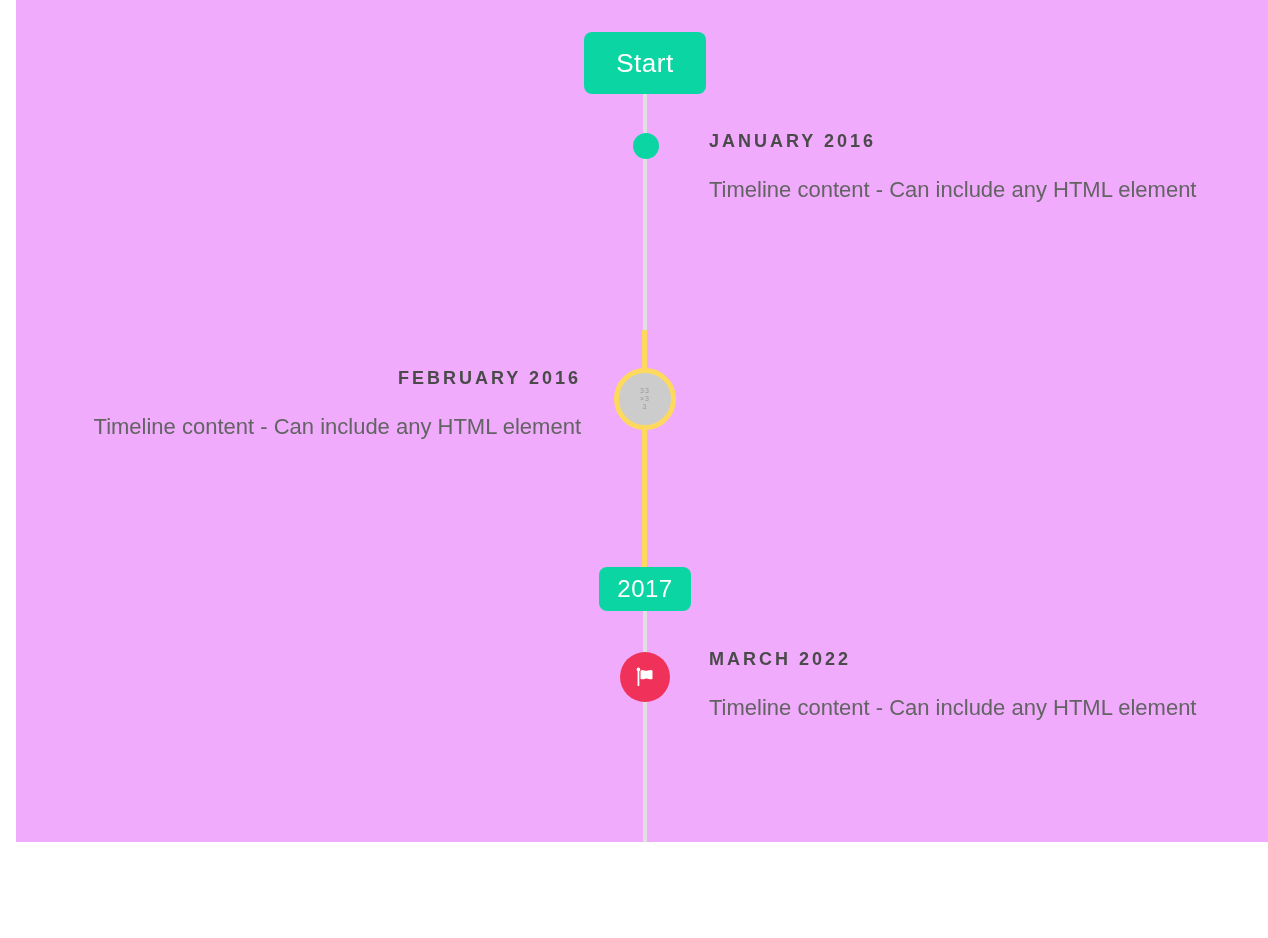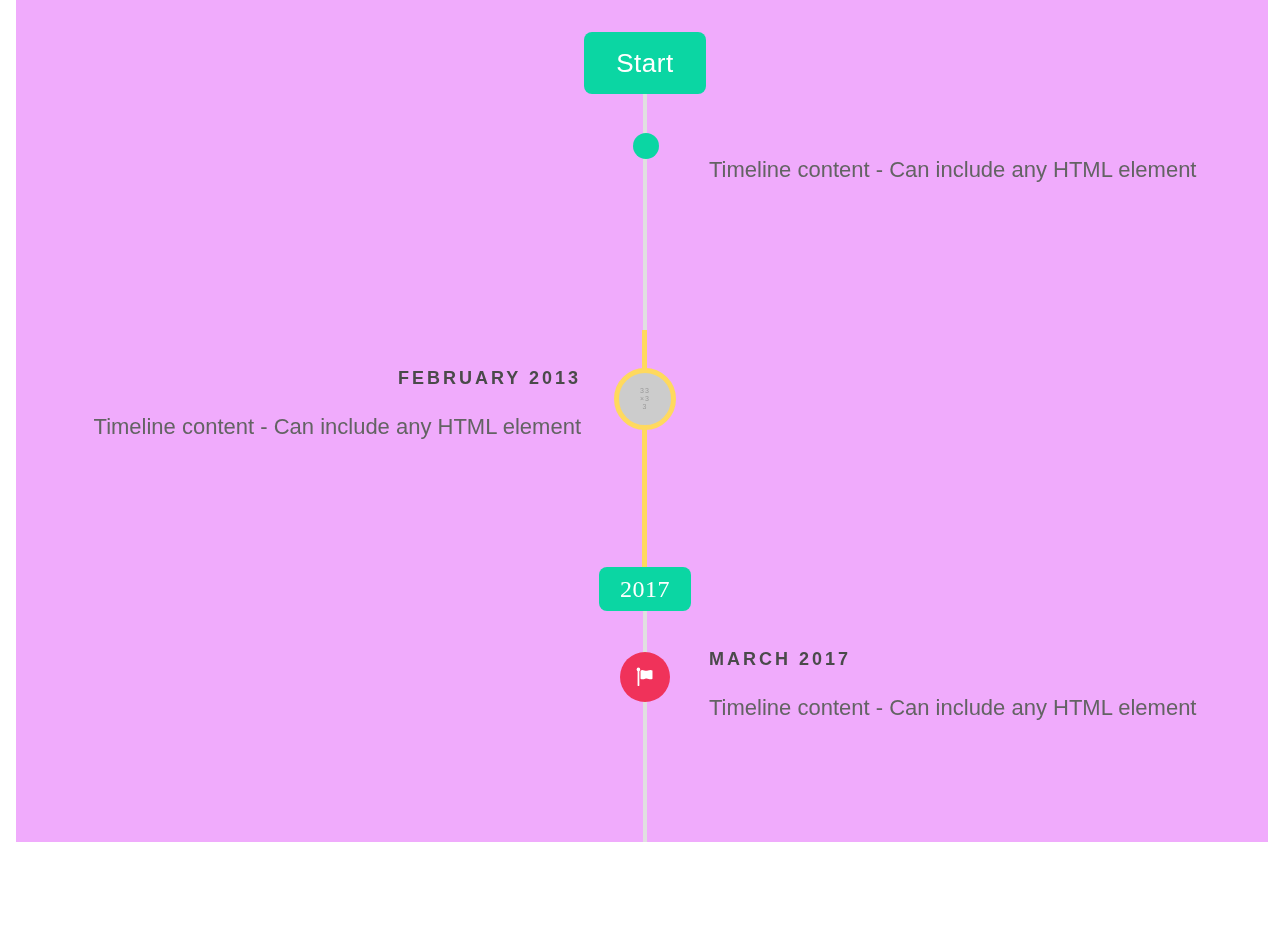--- a/index.html
+++ b/index.html
@@ -42,21 +42,21 @@
     background: var(--accent-teal, #0bd6a3);
     color: #ffffff;
     border-radius: 8px;
     display: flex;
     align-items: center;
     justify-content: center;
     font-size: 26px;
     letter-spacing: 0.5px;
   }
   .badge-start { left: 568px; top: 32px;  width: 122px; height: 62px; }
-  .badge-year  { left: 583px; top: 567px; width: 92px;  height: 44px; font-size: 24px; font-family: Liberation Serif, serif; }
+  .badge-year  { left: 583px; top: 567px; width: 92px;  height: 44px; font-size: 24px; }
   .badge-end   { left: 575px; top: 848px; width: 107px; height: 62px; }
   
   .marker { position: absolute; z-index: 3; border-radius: 50%; }
   .marker-dot {
     left: 617px; top: 133px;
     width: 26px; height: 26px;
     background: var(--accent-teal, #0bd6a3);
   }
   .marker-image {
     left: 598px; top: 368px;
@@ -137,26 +137,27 @@
     <span>
       <svg viewBox="0 0 24 24" width="25" height="25" fill="#ffffff" aria-hidden="true">
         <circle cx="5.2" cy="4.2" r="1.7"></circle>
         <rect x="4.4" y="4.2" width="1.7" height="16" rx="0.85"></rect>
         <path d="M7.2 5.4c2.3-1.7 4.4 1.1 7.1-.1 2-.9 3.5-.6 4.4 0v7.8c-2.3 1.7-4.4-1.1-7.1.1-2 .9-3.5.6-4.4 0z"></path>
       </svg>
     </span>
   </div>
 
   <div class="item-content content-right content-jan">
+    <div class="item-title">JANUARY 2016</div>
     <div class="item-body">Timeline content - Can include any HTML element</div>
   </div>
 
   <div class="item-content content-left content-feb">
-    <div class="item-title">FEBRUARY 2013</div>
+    <div class="item-title">FEBRUARY 2016</div>
     <div class="item-body">Timeline content - Can include any HTML element</div>
   </div>
 
   <div class="item-content content-right content-mar">
-    <div class="item-title">MARCH 2017</div>
+    <div class="item-title">MARCH 2022</div>
     <div class="item-body">Timeline content - Can include any HTML element</div>
   </div>
 
 </div>
 
 </body></html>

